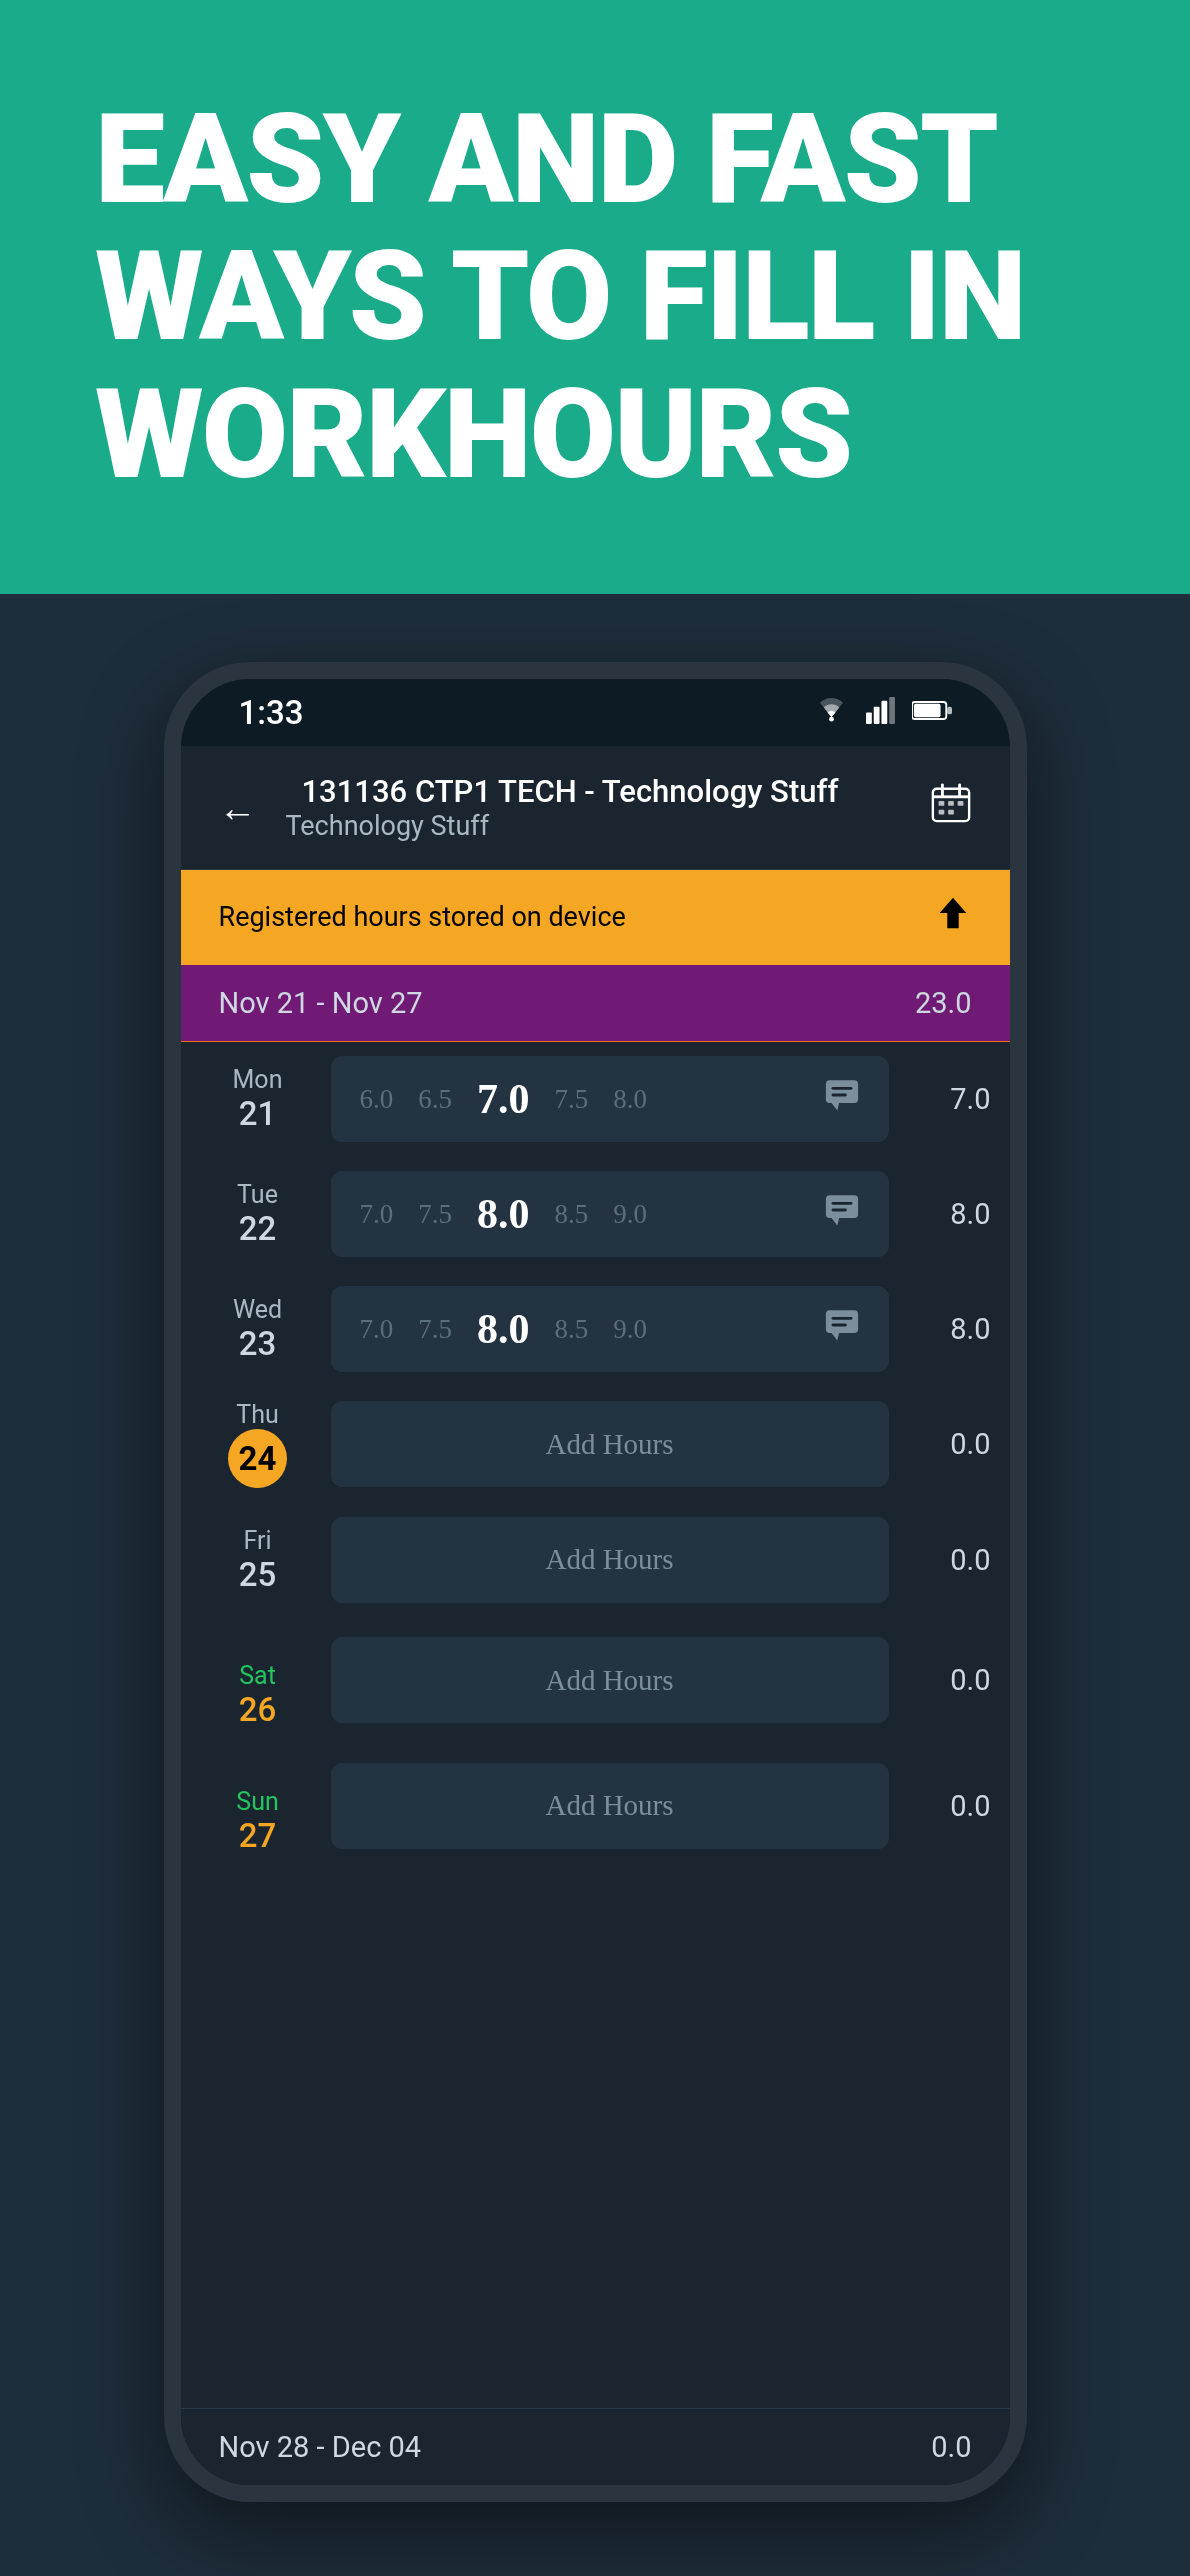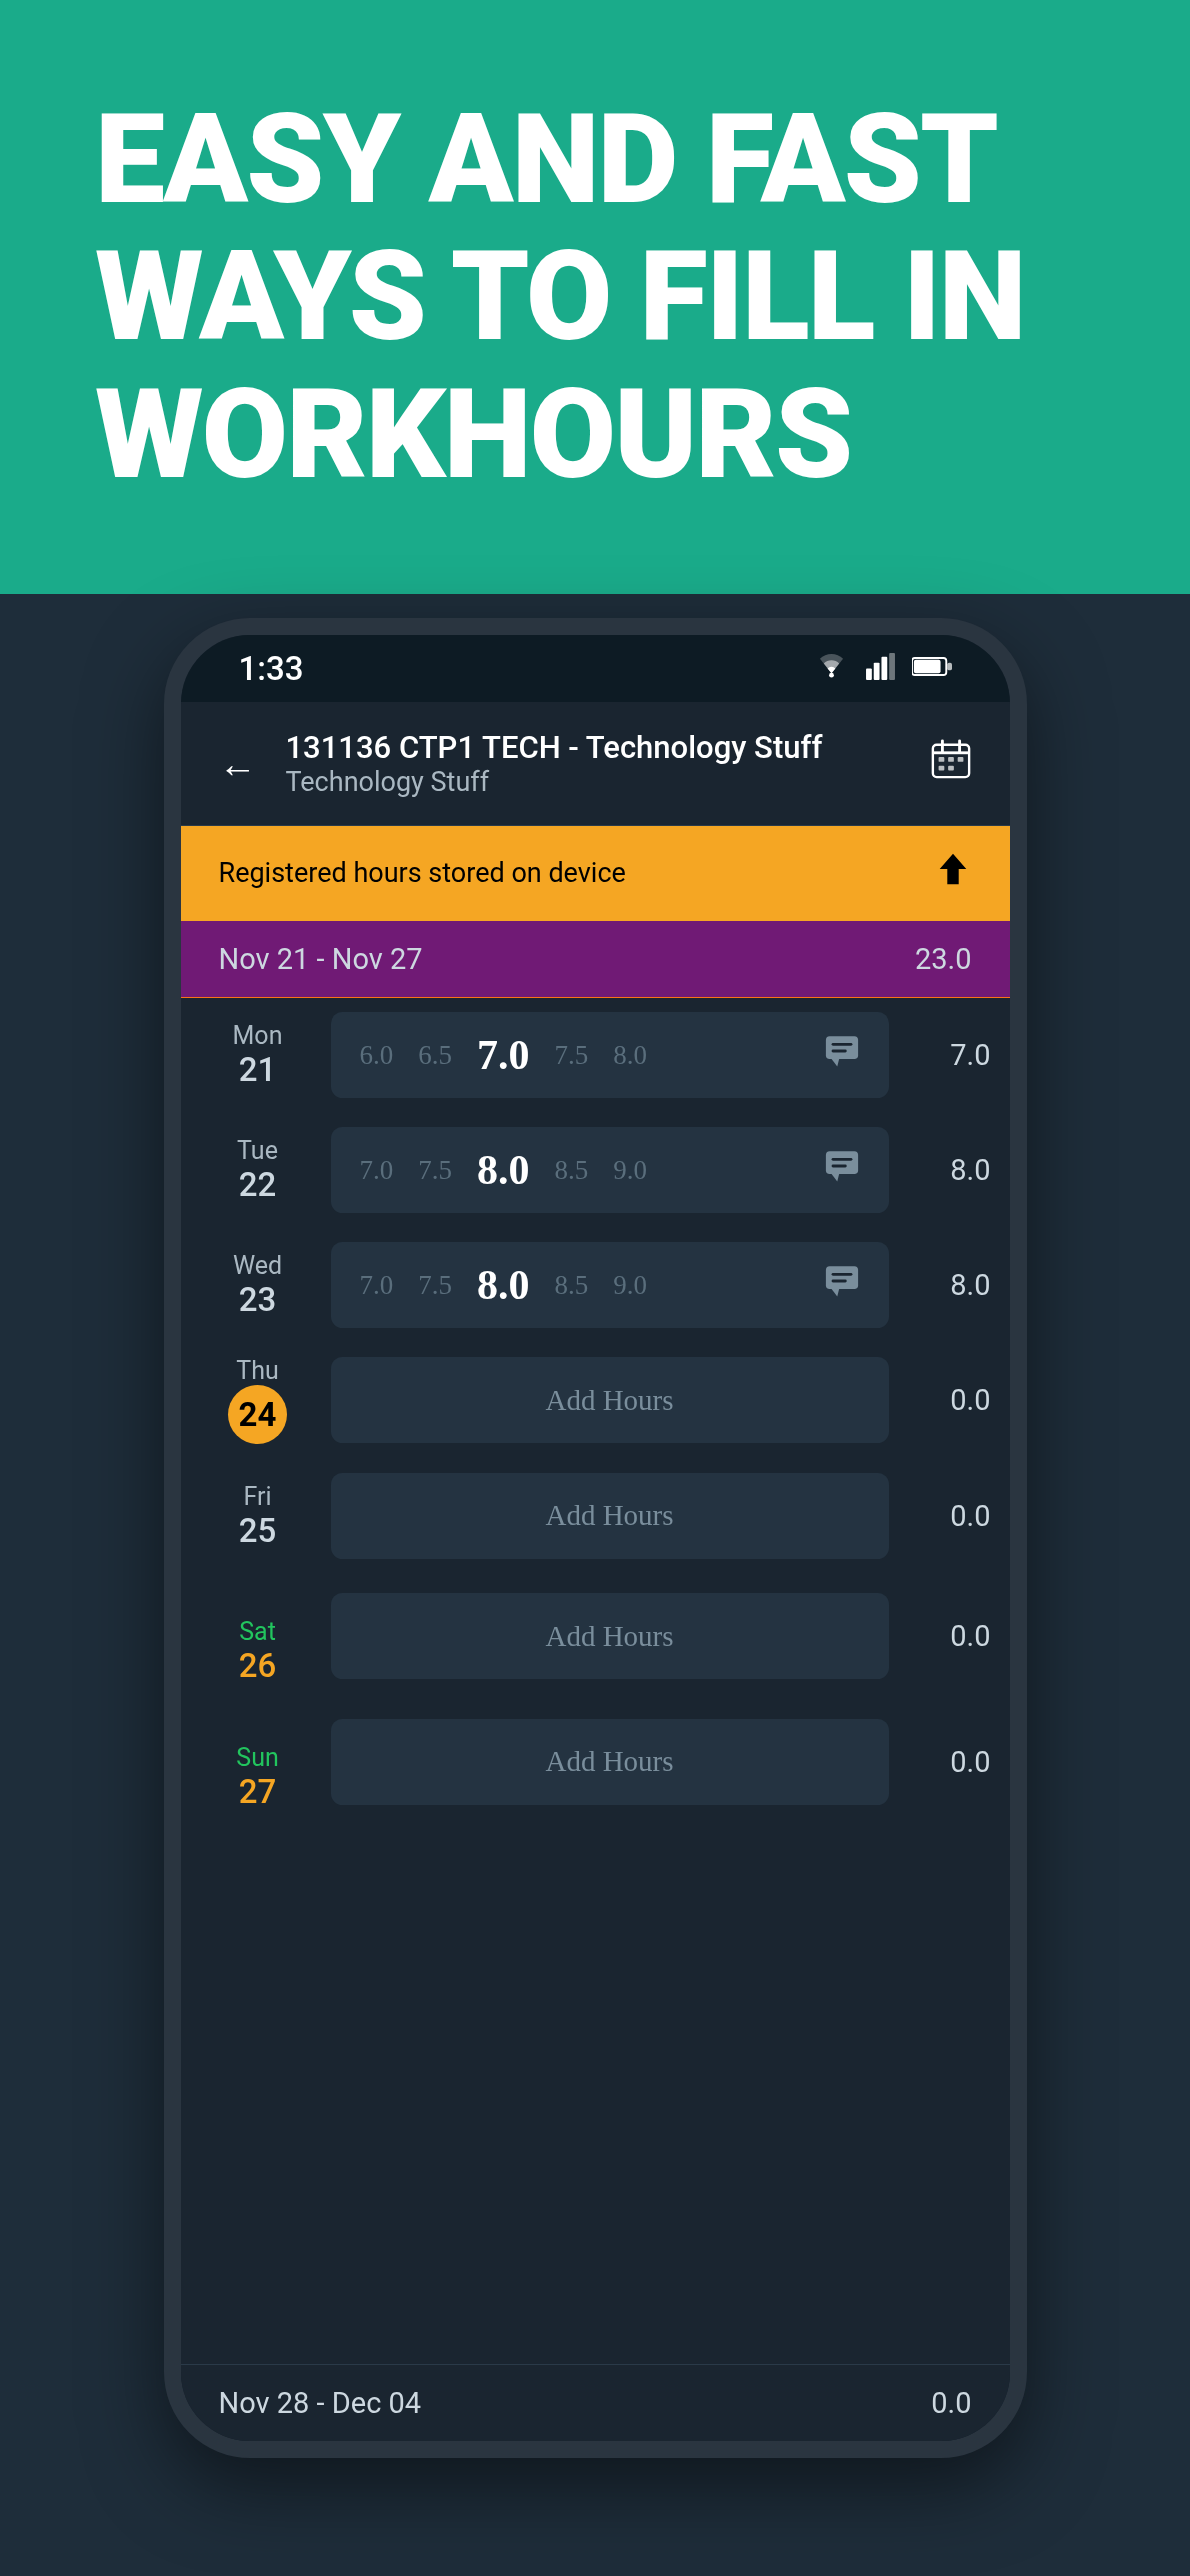--- a/index.html
+++ b/index.html
@@ -30,21 +30,21 @@
     }
 
     
     .bg-area {
       width: 100%;
       height: 1982px;
       background: #1e2d3a;
       display: flex;
       justify-content: center;
       align-items: flex-start;
-      padding-top: 24px;
+      padding-top: 68px;
     }
 
     
     .phone {
       width: 863px;
       height: 1840px;
       background: #1a2530;
       border-radius: 86px;
       border: 17px solid #2a3540;
       position: relative;
@@ -98,20 +98,21 @@
     }
     .header-title-group {
       flex: 1;
       display: flex;
       flex-direction: column;
     }
     .header-main-title {
       font-size: 31px;
       color: #ffffff;
       font-weight: 500;
+      margin-left: 16px;
     }
     .header-sub-title {
       font-size: 27px;
       color: #aab8c2;
     }
     .calendar-icon {
       color: #ffffff;
       font-size: 42px;
     }
 

